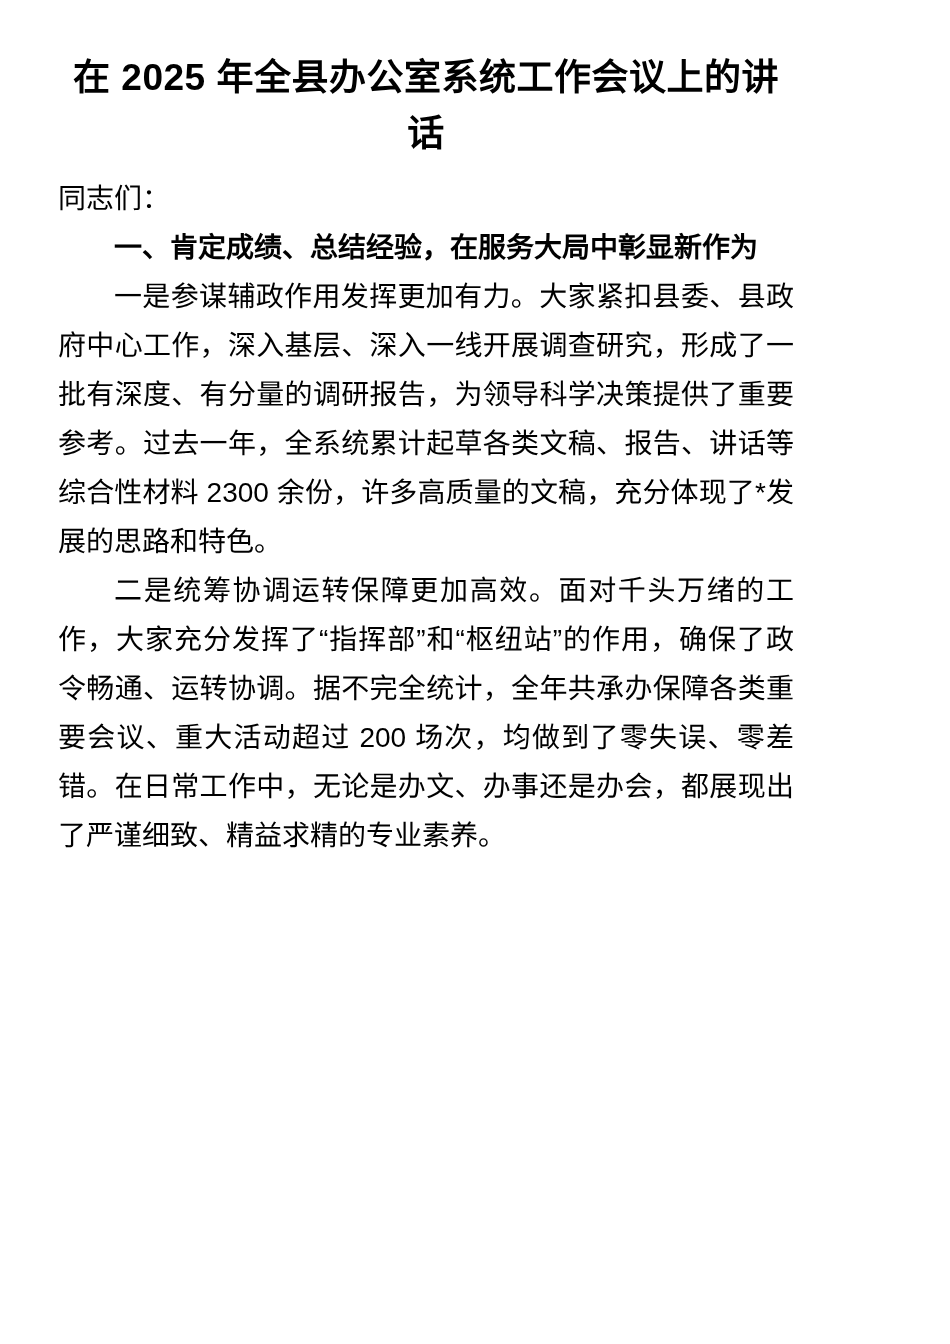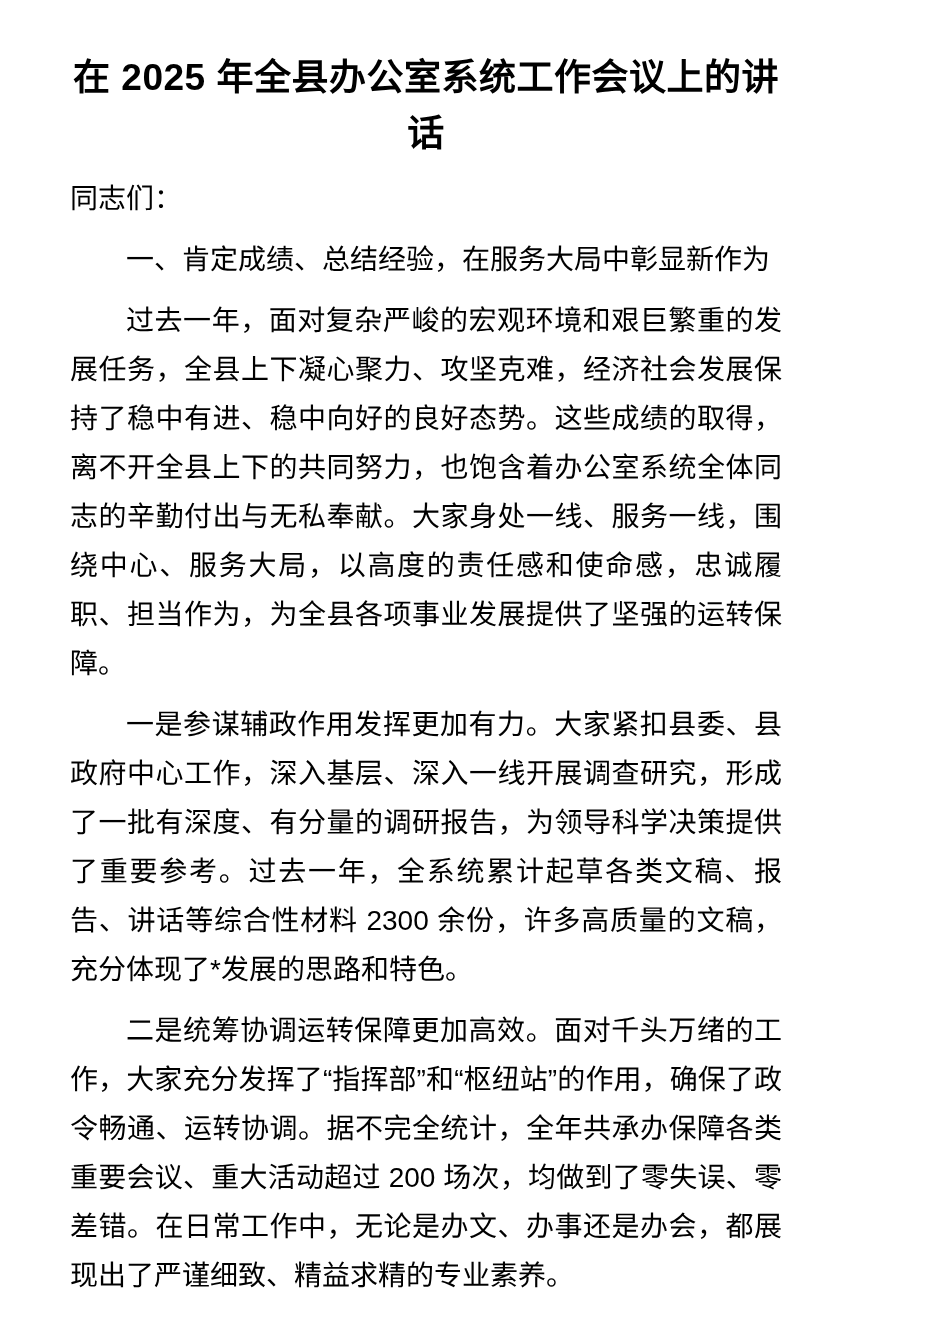--- a/index.html
+++ b/index.html
@@ -20,48 +20,47 @@
   }
   .doc-title {
     margin: 0 0 12px 0;
     font-size: 37px;
     font-weight: bold;
     line-height: 56px;
     text-align: center;
     letter-spacing: 0.5px;
   }
   .doc-body p {
-    margin: 12px;
+    margin: 0;
     font-size: 28px;
     line-height: 49px;
     text-align: justify;
     text-justify: inter-ideograph;
     word-break: break-all;
   }
   .salutation {
     text-indent: 0;
   }
   .para {
     text-indent: 2em;
   }
   .section-heading {
-    font-weight: normal;
+    font-weight: bold;
   }
 </style>
 </head>
 <body>
 
 <div class="page">
   <h1 class="doc-title">在 2025 年全县办公室系统工作会议上的讲话</h1>
 
   <div class="doc-body">
     <p class="salutation">同志们：</p>
 
 
     <p class="para section-heading">一、肯定成绩、总结经验，在服务大局中彰显新作为</p>
 
-    <p class="para">过去一年，面对复杂严峻的宏观环境和艰巨繁重的发展任务，全县上下凝心聚力、攻坚克难，经济社会发展保持了稳中有进、稳中向好的良好态势。这些成绩的取得，离不开全县上下的共同努力，也饱含着办公室系统全体同志的辛勤付出与无私奉献。大家身处一线、服务一线，围绕中心、服务大局，以高度的责任感和使命感，忠诚履职、担当作为，为全县各项事业发展提供了坚强的运转保障。</p>
 
     <p class="para">一是参谋辅政作用发挥更加有力。大家紧扣县委、县政府中心工作，深入基层、深入一线开展调查研究，形成了一批有深度、有分量的调研报告，为领导科学决策提供了重要参考。过去一年，全系统累计起草各类文稿、报告、讲话等综合性材料 2300 余份，许多高质量的文稿，充分体现了*发展的思路和特色。</p>
 
     <p class="para">二是统筹协调运转保障更加高效。面对千头万绪的工作，大家充分发挥了“指挥部”和“枢纽站”的作用，确保了政令畅通、运转协调。据不完全统计，全年共承办保障各类重要会议、重大活动超过 200 场次，均做到了零失误、零差错。在日常工作中，无论是办文、办事还是办会，都展现出了严谨细致、精益求精的专业素养。</p>
   </div>
 </div>
 
 </body></html>

